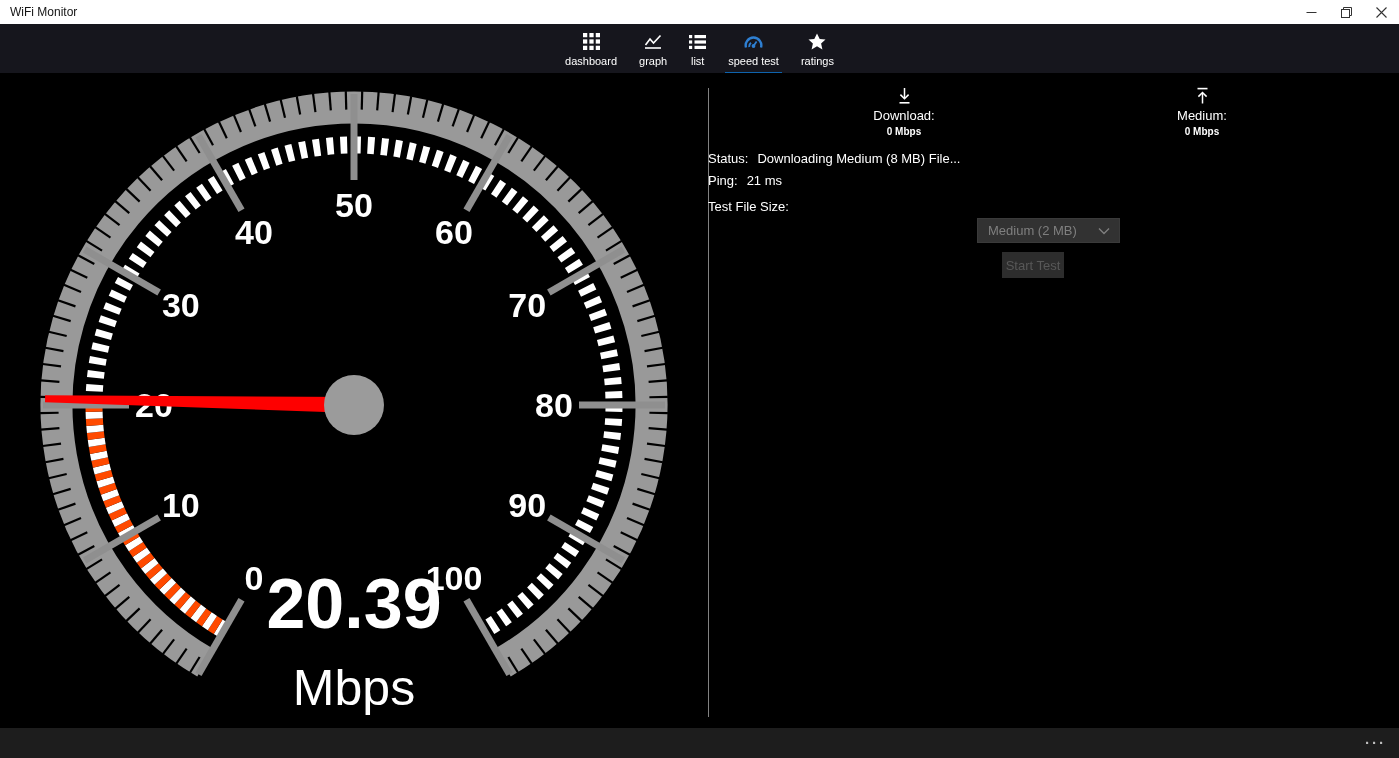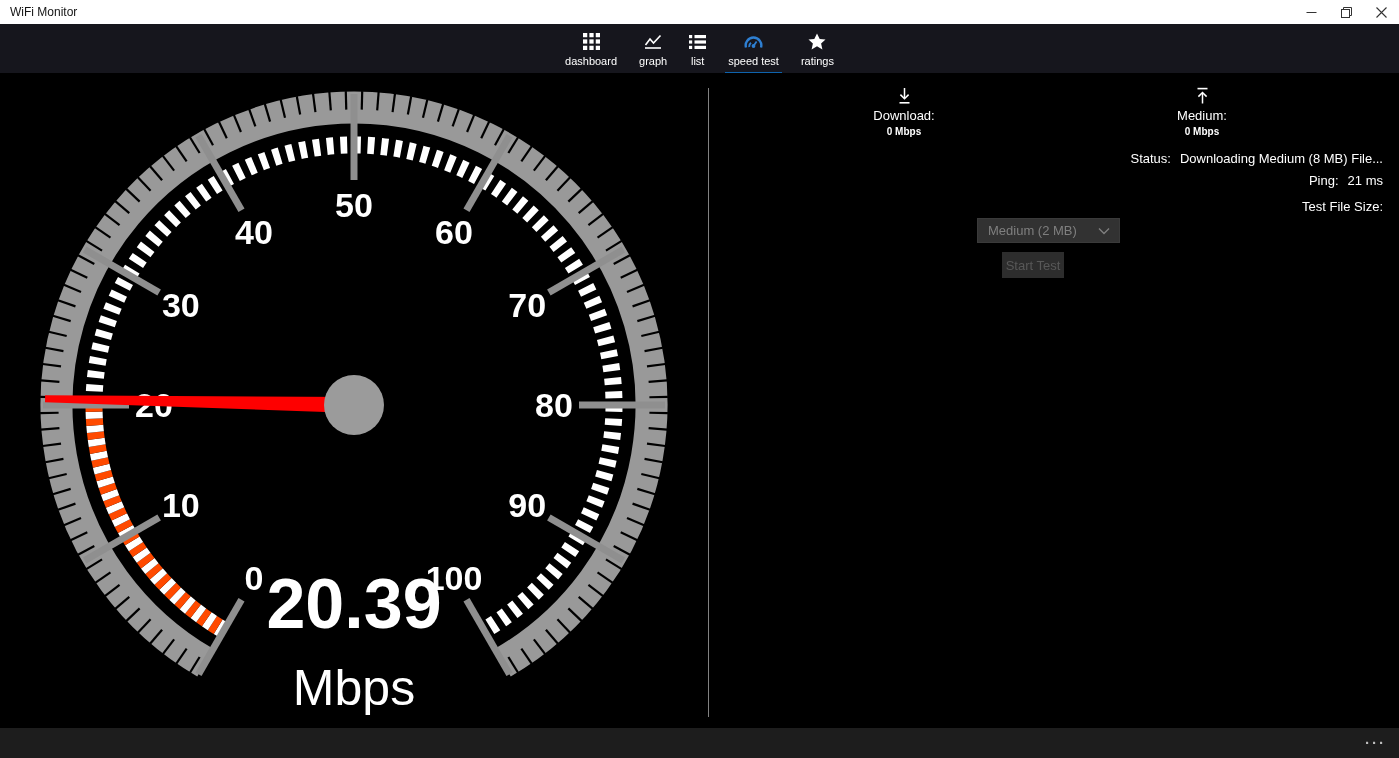--- a/index.html
+++ b/index.html
@@ -39,21 +39,21 @@
   .divider{position:absolute;left:708px;top:15px;width:1px;height:629px;background:#828282;}
 
   
   .panel{position:relative;flex:1;color:#ffffff;font-size:13px;}
   .io-block{position:absolute;top:14px;width:110px;text-align:center;}
   .io-block.dl{left:141px;}
   .io-block.ul{left:439px;}
   .io-icon{display:block;height:18px;}
   .io-label{margin-top:3px;}
   .io-value{margin-top:3px;font-weight:bold;font-size:10px;}
-  .row{position:absolute;left:0;width:675px;text-align:right;white-space:nowrap;}
+  .row{position:absolute;left:0;width:675px;text-align:left;white-space:nowrap;}
   .row .row-label{margin-right:9px;}
   .status-row{top:78px;}
   .ping-row{top:100px;}
   .size-row{top:126px;}
   .dropdown{position:absolute;left:269px;top:145px;width:143px;height:25px;background:#323232;border:1px solid #3a3a3a;display:flex;align-items:center;padding:0 9px 0 10px;color:#7f7f7f;cursor:default;}
   .dd-text{font-size:13px;}
   .dd-chevron{margin-left:auto;display:flex;align-items:center;}
   .start-btn{position:absolute;left:294px;top:179px;width:62px;height:26px;background:#2d2d2d;border:none;color:#585858;font-size:13px;font-family:inherit;padding:0;}
 
   

